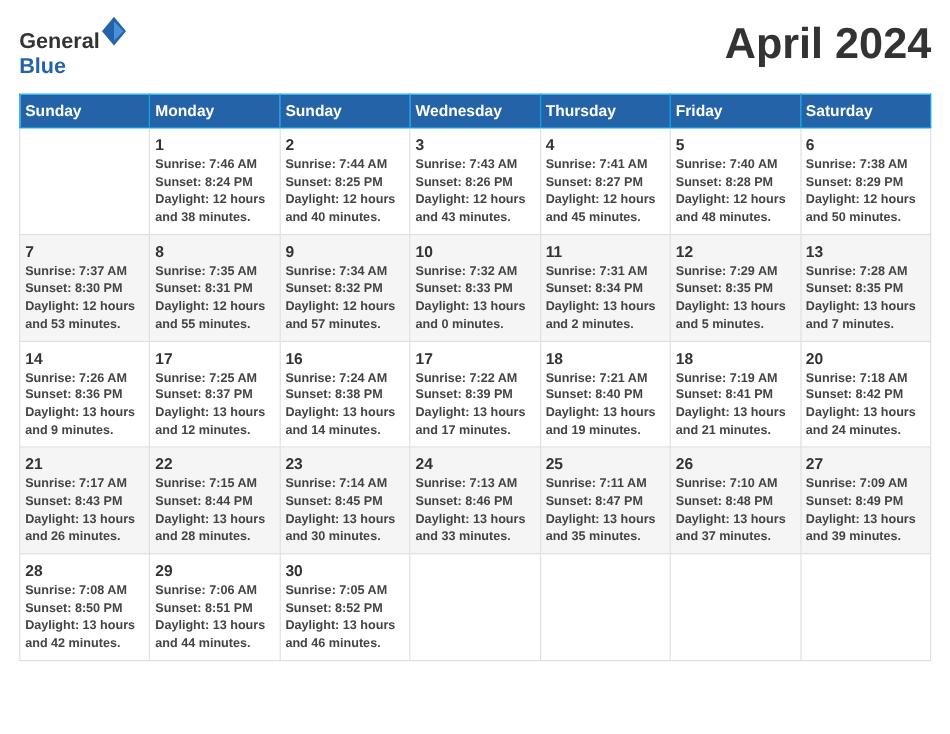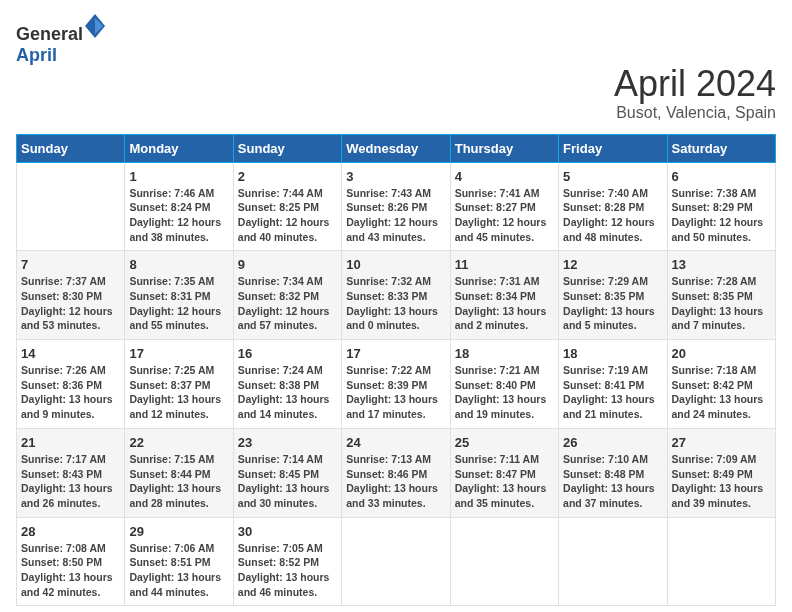--- a/index.html
+++ b/index.html
@@ -36,24 +36,23 @@
       margin-left: 2px;
       margin-right: 0;
       position: relative;
       top: -2px;
     }
     .title-area {
       text-align: right;
     }
     .main-title {
       font-size: 36px;
-      font-weight: normal;
+      font-weight: bold;
       color: #333;
       line-height: 1.1;
-      margin-top: 48px;
     }
     .subtitle {
       font-size: 16px;
       color: #555;
     }
     table {
       width: 100%;
       border-collapse: collapse;
       font-size: 11px;
     }
@@ -101,26 +100,25 @@
 </head>
 <body>
 
 <div class="header-area">
   <div class="logo">
     <div>
       <span class="logo-text-general">General</span><svg class="logo-icon" viewBox="0 0 20 24" xmlns="http://www.w3.org/2000/svg">
         <polygon points="10,0 20,12 10,24 0,12" fill="#2563a8"></polygon>
         <polygon points="10,4 18,12 10,20" fill="#4a90d9"></polygon>
       </svg><br>
-      <span class="logo-text-blue">April</span>
+      <span class="logo-text-blue">Blue</span>
     </div>
   </div>
   <div class="title-area">
     <div class="main-title">April 2024</div>
-    <div class="subtitle">Busot, Valencia, Spain</div>
   </div>
 </div>
 
 <table>
   <thead>
     <tr>
     <th>Sunday</th>
         <th>Monday</th>
         <th>Sunday</th>
         <th>Wednesday</th>

